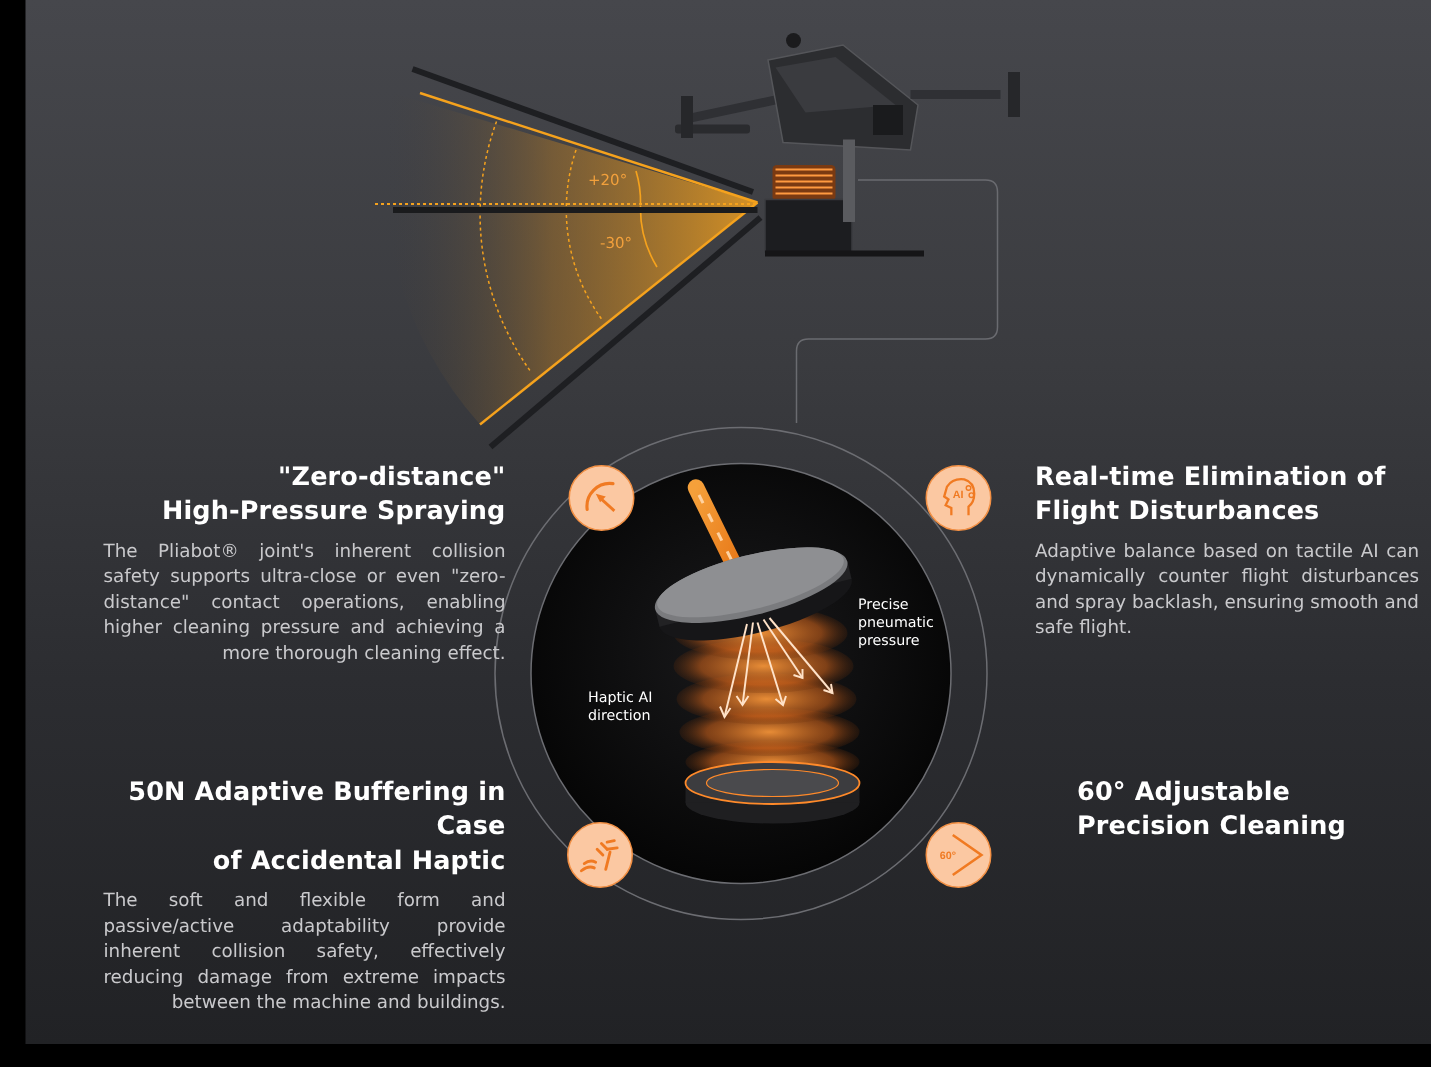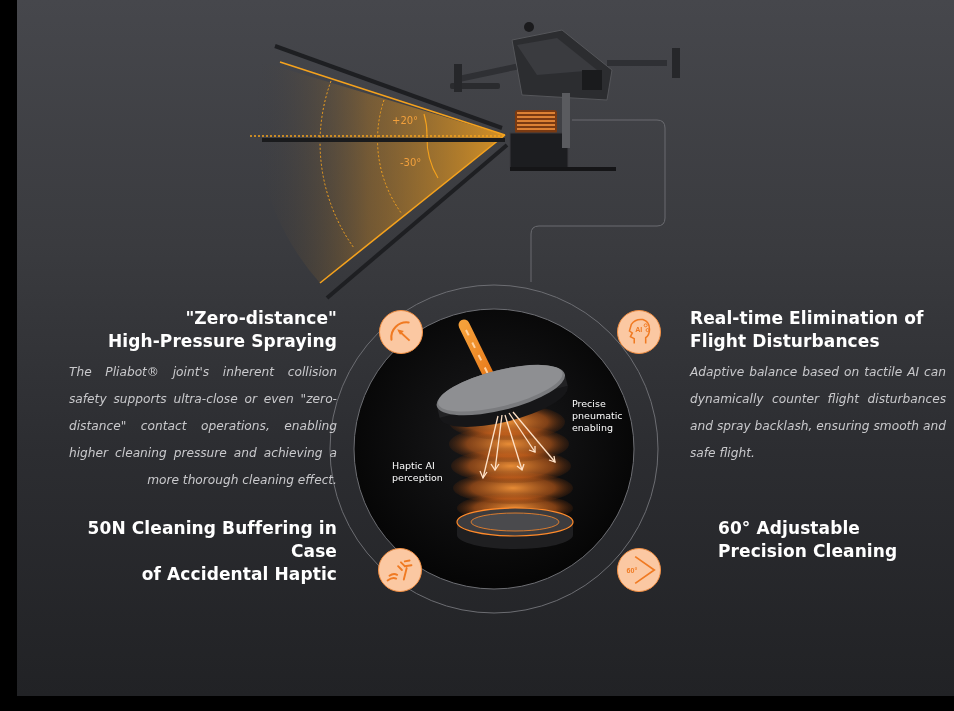--- a/index.html
+++ b/index.html
@@ -10,21 +10,21 @@
       background: linear-gradient(180deg, #46474c 0%, #3a3b3f 35%, #2c2d31 65%, #212225 100%);
       overflow: hidden;
     }
     .diagram { position: absolute; left: 0; top: 0; width: 952px; height: 696px; }
     .block { position: absolute; }
     .title {
       color: #ffffff; font-weight: bold; font-size: 17px; line-height: 23px;
       letter-spacing: 0.1px;
     }
     .body {
-      color: #c9c9cc; font-size: 12.2px; line-height: 27px; margin-top: 6px; font-style: italic;
+      color: #c9c9cc; font-size: 12.2px; line-height: 17px; margin-top: 6px;
     }
     .left { text-align: right; }
     .left .body { text-align: justify; text-align-last: right; }
     .right .body { text-align: justify; text-align-last: left; }
     .b1 { left: 52px; top: 307px; width: 268px; }
     .b2 { left: 28px; top: 517px; width: 292px; }
     .b2 .body { margin-left: 24px; }
     .b3 { left: 673px; top: 307px; width: 256px; }
     .b4 { left: 673px; top: 517px; width: 256px; margin-left: 28px; }
     .feature-icon {
@@ -153,26 +153,26 @@
           <path d="M 463 471 L 466 478 L 470 472"></path>
       </g>
     </g>
   </svg>
 
   <span class="angle-label a1">+20°</span>
   <span class="angle-label a2">-30°</span>
 
   <div class="label lbl-haptic">
     <div>Haptic AI</div>
-    <div>perception</div>
+    <div>direction</div>
   </div>
   <div class="label lbl-pneu">
     <div>Precise</div>
     <div>pneumatic</div>
-    <div>enabling</div>
+    <div>pressure</div>
   </div>
 
   <div class="feature-icon i1">
     <svg viewBox="0 0 44 44">
         <path d="M 12 30 A 16 16 0 0 1 30 12" fill="none" stroke="#f07a22" stroke-width="2.2" stroke-linecap="round"></path>
       <line x1="31" y1="31" x2="20" y2="21" stroke="#f07a22" stroke-width="2"></line>
         <path d="M 18 19 L 25 21 L 21 25 Z" fill="#f07a22"></path>
       </svg>
   </div>
   <div class="feature-icon i2">
@@ -206,23 +206,24 @@
   <div class="block left b1">
     <div class="title">
       <div>"Zero-distance"</div>
       <div>High-Pressure Spraying</div>
     </div>
     <p class="body">The Pliabot® joint's inherent collision safety supports ultra-close or even "zero-distance" contact operations, enabling higher cleaning pressure and achieving a more thorough cleaning effect.</p>
   </div>
 
   <div class="block left b2">
     <div class="title">
-      <div>50N Cleaning Buffering in Case</div>
+      <div>50N Adaptive Buffering in Case</div>
       <div>of Accidental Haptic</div>
     </div>
+    <p class="body">The soft and flexible form and passive/active adaptability provide inherent collision safety, effectively reducing damage from extreme impacts between the machine and buildings.</p>
   </div>
 
   <div class="block right b3">
     <div class="title">
       <div>Real-time Elimination of</div>
       <div>Flight Disturbances</div>
     </div>
     <p class="body">Adaptive balance based on tactile AI can dynamically counter flight disturbances and spray backlash, ensuring smooth and safe flight.</p>
   </div>
 

